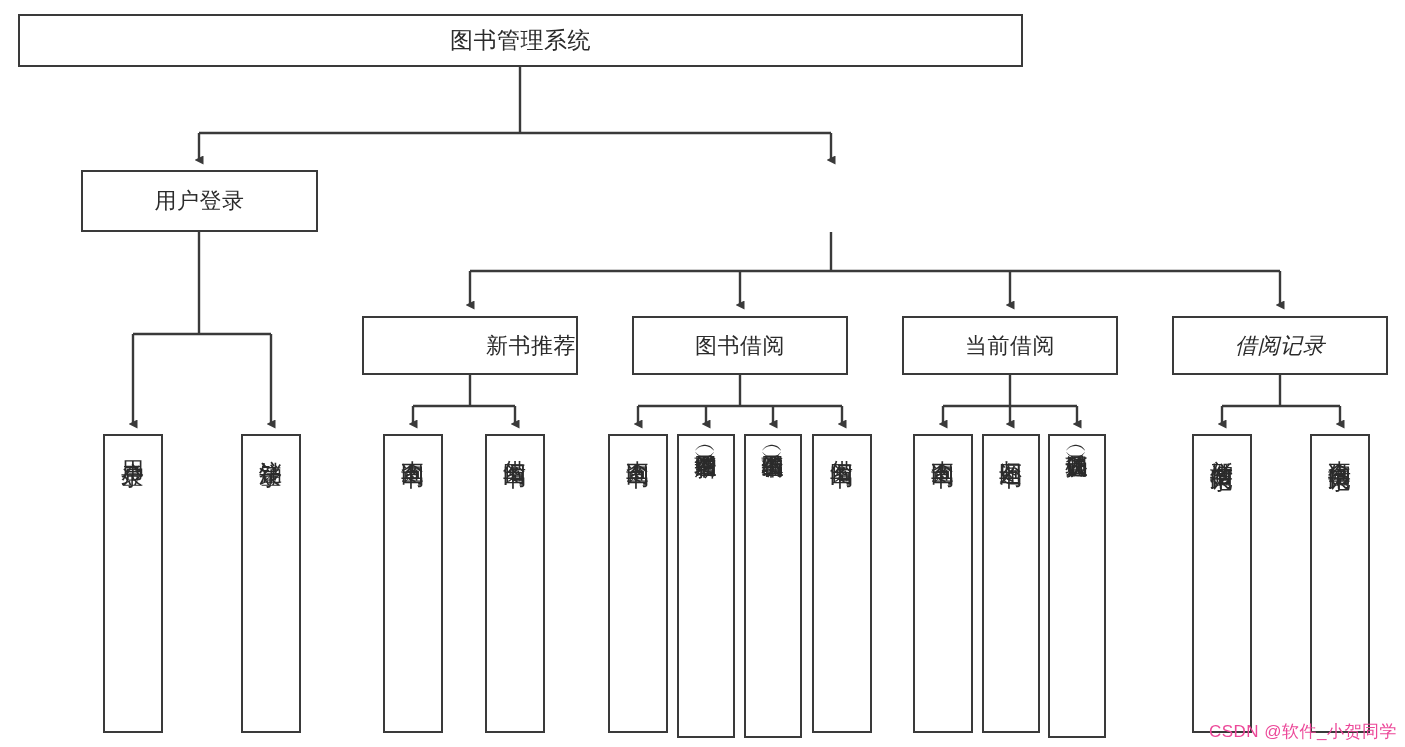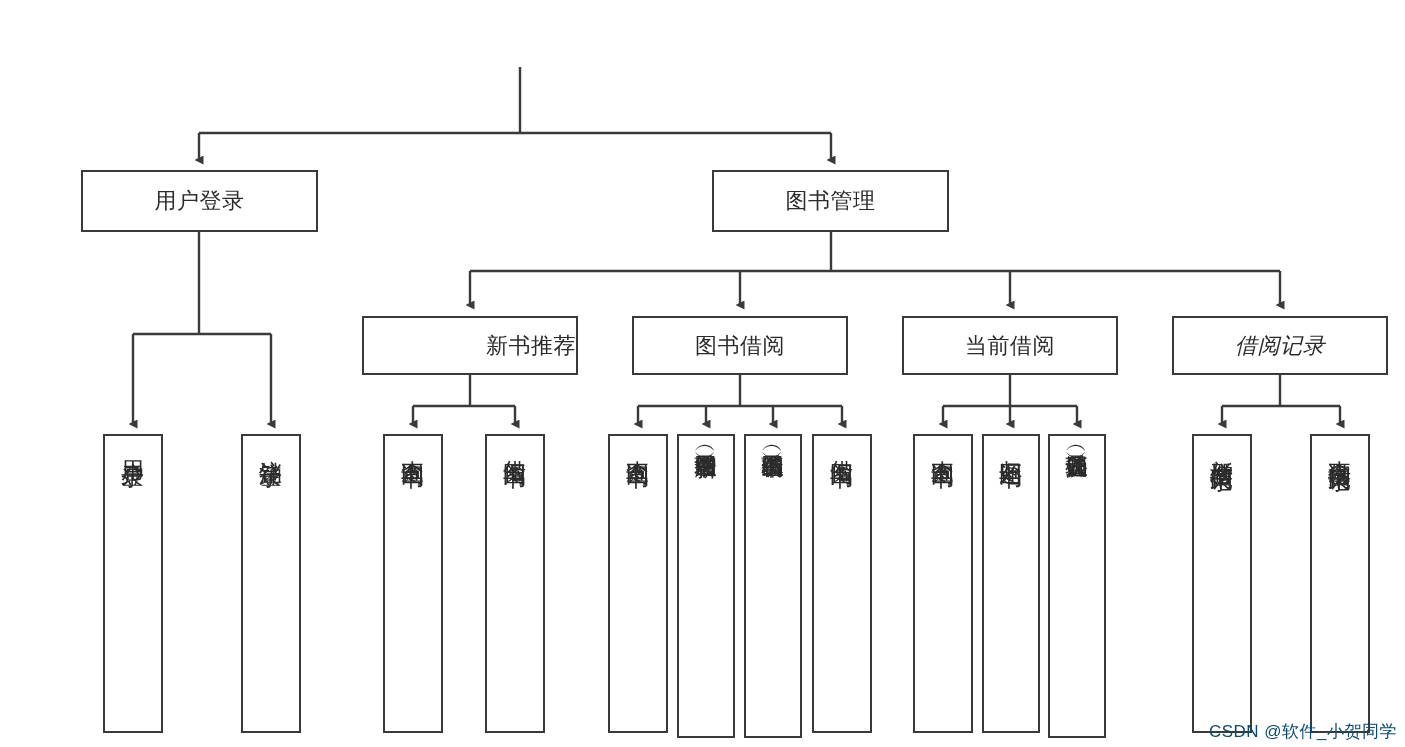--- a/index.html
+++ b/index.html
@@ -70,21 +70,21 @@
   }
   .node.vert.tall-text .node-label {
     font-size: 22px;
     letter-spacing: 0px;
   }
   #watermark {
     position: absolute;
     right: 8px;
     bottom: 4px;
     font-size: 17px;
-    color: #0c4a6e;
+    color: #ec4899;
     letter-spacing: 0.5px;
     white-space: nowrap;
     user-select: none;
   }
 </style>
 </head>
 <body>
 
 <div id="diagram-root">
 
@@ -131,27 +131,27 @@
       <path d="M1010,406 L1010,424" marker-end="url(#arrow)"></path>
       <path d="M1077,406 L1077,424" marker-end="url(#arrow)"></path>
 
       <path d="M1280,375 L1280,406"></path>
       <path d="M1222,406 L1340,406"></path>
       <path d="M1222,406 L1222,424" marker-end="url(#arrow)"></path>
       <path d="M1340,406 L1340,424" marker-end="url(#arrow)"></path>
     </g>
   </svg>
 
+  <div class="node horiz root" style="left:18px; top:14px; width:1005px; height:53px;">
+    <span class="node-label">图书管理系统</span>
+  </div>
 
   <div class="node horiz" style="left:81px; top:170px; width:237px; height:62px;">
     <span class="node-label">用户登录</span>
   </div>
-  <div class="node horiz" style="left:712px; top:170px; width:237px; height:62px;">
-    <span class="node-label">图书管理</span>
-  </div>
 
   <div class="node horiz" style="left:362px; top:316px; width:216px; height:59px;justify-content:flex-end;">
     <span class="node-label">新书推荐</span>
   </div>
   <div class="node horiz" style="left:902px; top:316px; width:216px; height:59px;">
     <span class="node-label">当前借阅</span>
   </div>
   <div class="node horiz" style="left:632px; top:316px; width:216px; height:59px;">
     <span class="node-label">图书借阅</span>
   </div>

